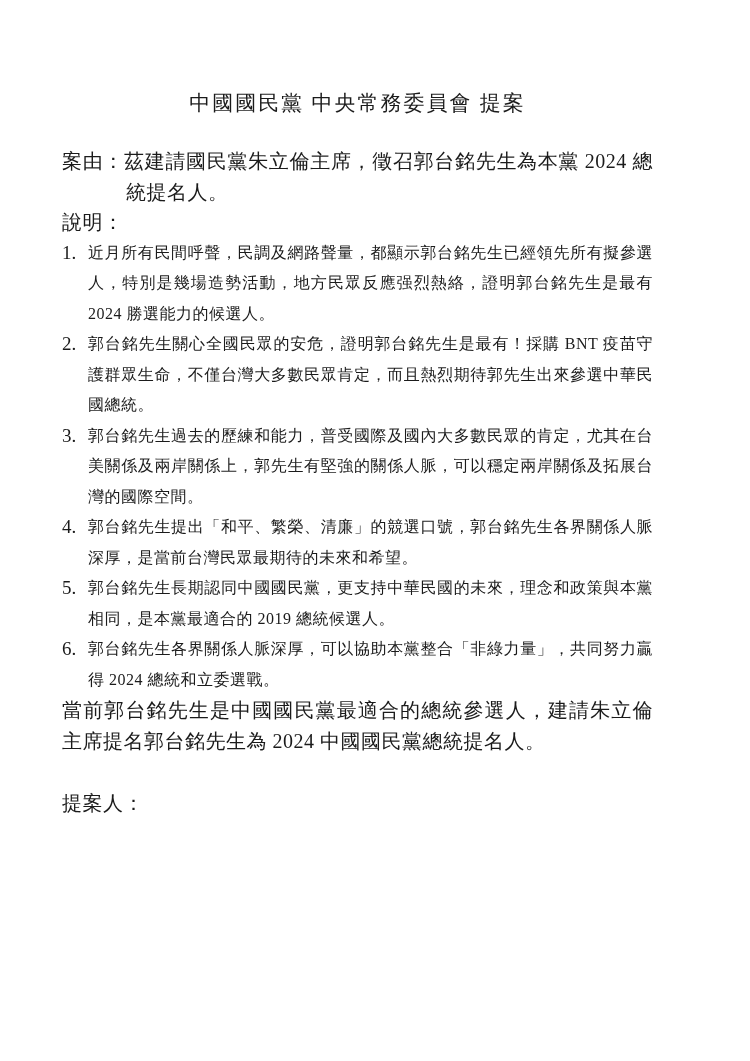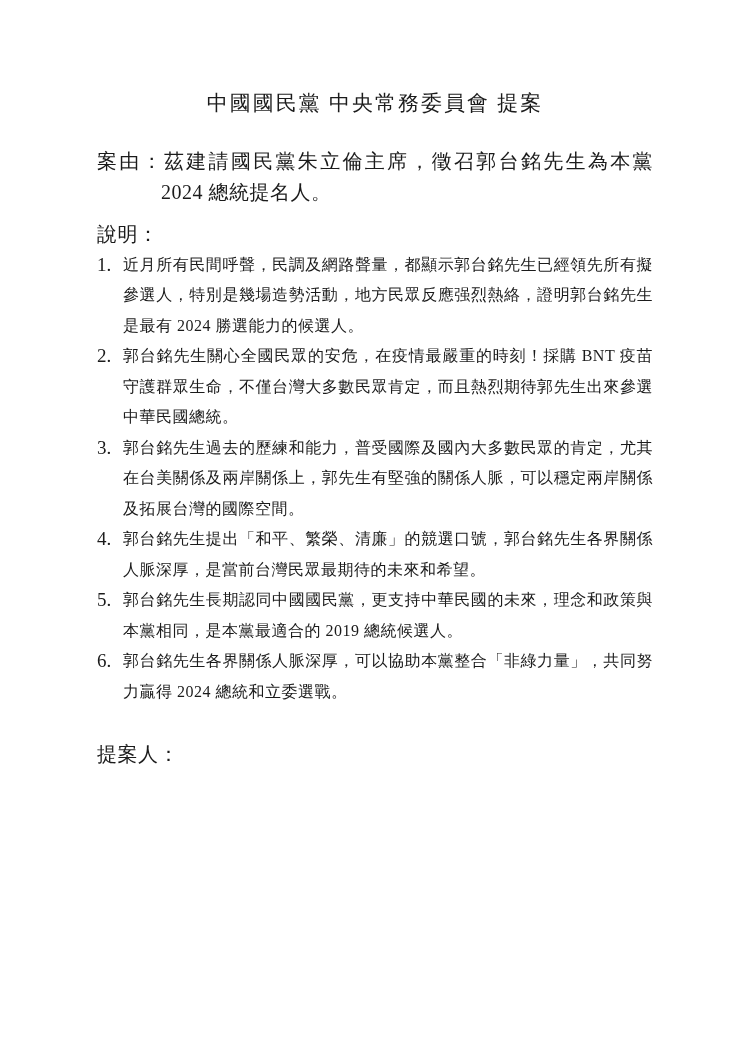--- a/index.html
+++ b/index.html
@@ -11,39 +11,38 @@
     width: 750px;
     height: 1061px;
     overflow: hidden;
     font-family: "Liberation Serif", "DejaVu Serif", serif;
     color: #1b1b1b;
   }
   .page {
     box-sizing: border-box;
     width: 750px;
     height: 1061px;
-    padding: 88px 97px 0 97px;
+    padding: 88px 97px 0 62px;
     background: #ffffff;
   }
   .doc-title {
     margin: 0 0 27px 0;
     font-size: 21px;
     font-weight: normal;
     text-align: center;
     letter-spacing: 2px;
     line-height: 31px;
     white-space: pre;
   }
   .para {
     font-size: 20px;
     letter-spacing: 0.5px;
     line-height: 30.5px;
     text-align: justify;
     text-justify: inter-character;
-    margin-top: 12px;
   }
   .subject {
     padding-left: 64px;
     text-indent: -64px;
   }
   .list .item {
     display: flex;
     align-items: flex-start;
   }
   .list .num {
@@ -82,21 +81,21 @@
 
   <div class="list">
 
     <div class="item">
       <span class="num">1.</span>
       <div class="itext">近月所有民間呼聲，民調及網路聲量，都顯示郭台銘先生已經領先所有擬參選人，特別是幾場造勢活動，地方民眾反應强烈熱絡，證明郭台銘先生是最有 2024 勝選能力的候選人。</div>
     </div>
 
     <div class="item">
       <span class="num">2.</span>
-      <div class="itext">郭台銘先生關心全國民眾的安危，在疫情最嚴重的時刻！採購 BNT 疫苗守護群眾生命，不僅台灣大多數民眾肯定，而且熱烈期待郭先生出來參選中華民國總統。</div>
+      <div class="itext">郭台銘先生關心全國民眾的安危，證明郭台銘先生是最有！採購 BNT 疫苗守護群眾生命，不僅台灣大多數民眾肯定，而且熱烈期待郭先生出來參選中華民國總統。</div>
     </div>
 
     <div class="item">
       <span class="num">3.</span>
       <div class="itext">郭台銘先生過去的歷練和能力，普受國際及國內大多數民眾的肯定，尤其在台美關係及兩岸關係上，郭先生有堅強的關係人脈，可以穩定兩岸關係及拓展台灣的國際空間。</div>
     </div>
 
     <div class="item">
       <span class="num">4.</span>
       <div class="itext">郭台銘先生提出「和平、繁榮、清廉」的競選口號，郭台銘先生各界關係人脈深厚，是當前台灣民眾最期待的未來和希望。</div>
@@ -107,16 +106,17 @@
       <div class="itext">郭台銘先生長期認同中國國民黨，更支持中華民國的未來，理念和政策與本黨相同，是本黨最適合的 2019 總統候選人。</div>
     </div>
 
     <div class="item">
       <span class="num">6.</span>
       <div class="itext">郭台銘先生各界關係人脈深厚，可以協助本黨整合「非綠力量」，共同努力贏得 2024 總統和立委選戰。</div>
     </div>
 
   </div>
 
+  <div class="para closing">當前郭台銘先生是中國國民黨最適合的總統參選人，建請朱立倫主席提名郭台銘先生為 2024 中國國民黨總統提名人。</div>
 
   <div class="para proposer">提案人：</div>
 
 </div>
 
 </body></html>

